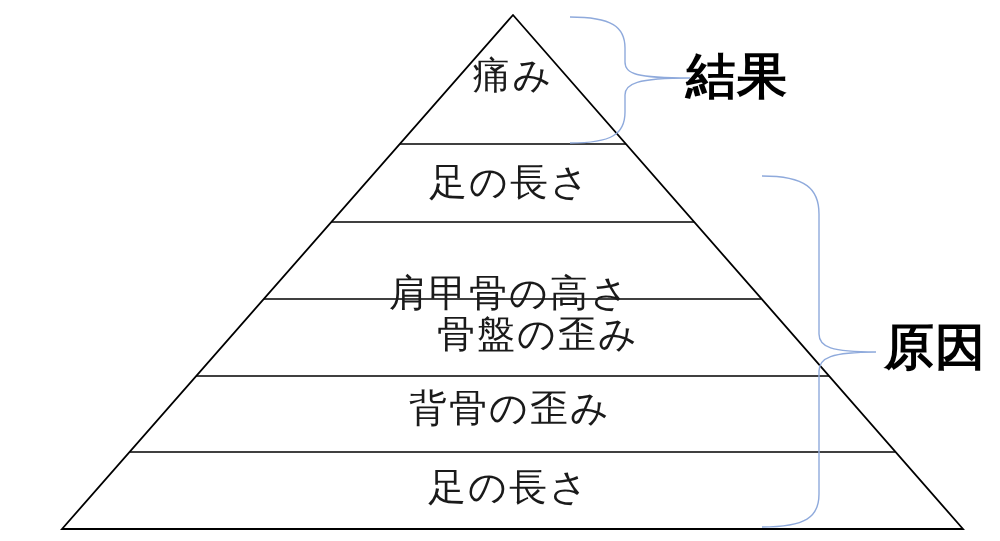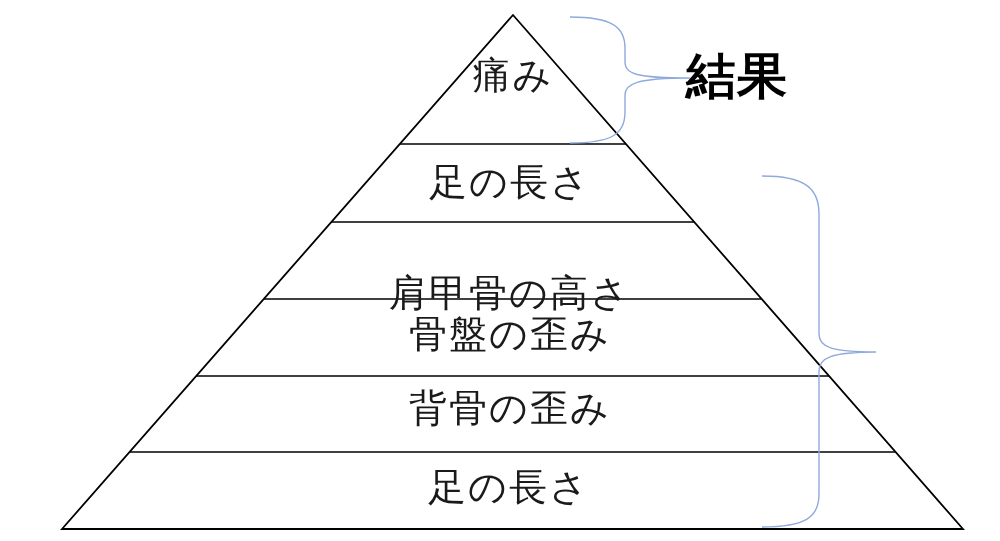--- a/index.html
+++ b/index.html
@@ -60,19 +60,20 @@
     <line x1="130" y1="452" x2="895" y2="452" stroke-width="1.6" stroke="#000000"></line>
 
     <path d="M 570 17 C 612 17 625 27 625 48 L 625 62 C 625 74 636 78 690 78 C 636 78 625 84 625 95 L 625 112 C 625 134 612 143 570 143" fill="none" stroke-width="1.4" stroke="#8FAADC"></path>
 
     <path d="M 762 176 C 806 176 819 189 819 214 L 819 334 C 819 347 831 352 876 352 C 831 352 819 358 819 371 L 819 494 C 819 517 806 527 762 527" fill="none" stroke-width="1.4" stroke="#8FAADC"></path>
   </svg>
 
   <div class="layer-label" style="left:513px; top:75px;">痛み</div>
   <div class="layer-label" style="left:510px; top:182px;">足の長さ</div>
   <div class="layer-label" style="left:510px; top:257px;margin-top:36px;">肩甲骨の高さ</div>
-  <div class="layer-label" style="left:510px; top:334px;">骨盤の歪み</div>
+  <div class="layer-label" style="left:538px; top:334px;">骨盤の歪み</div>
   <div class="layer-label" style="left:509px; top:487px;">足の長さ</div>
   <div class="layer-label" style="left:510px; top:408px;">背骨の歪み</div>
 
   <div class="annotation annotation-result">結果</div>
+  <div class="annotation annotation-cause">原因</div>
 
 </div>
 
 </body></html>

